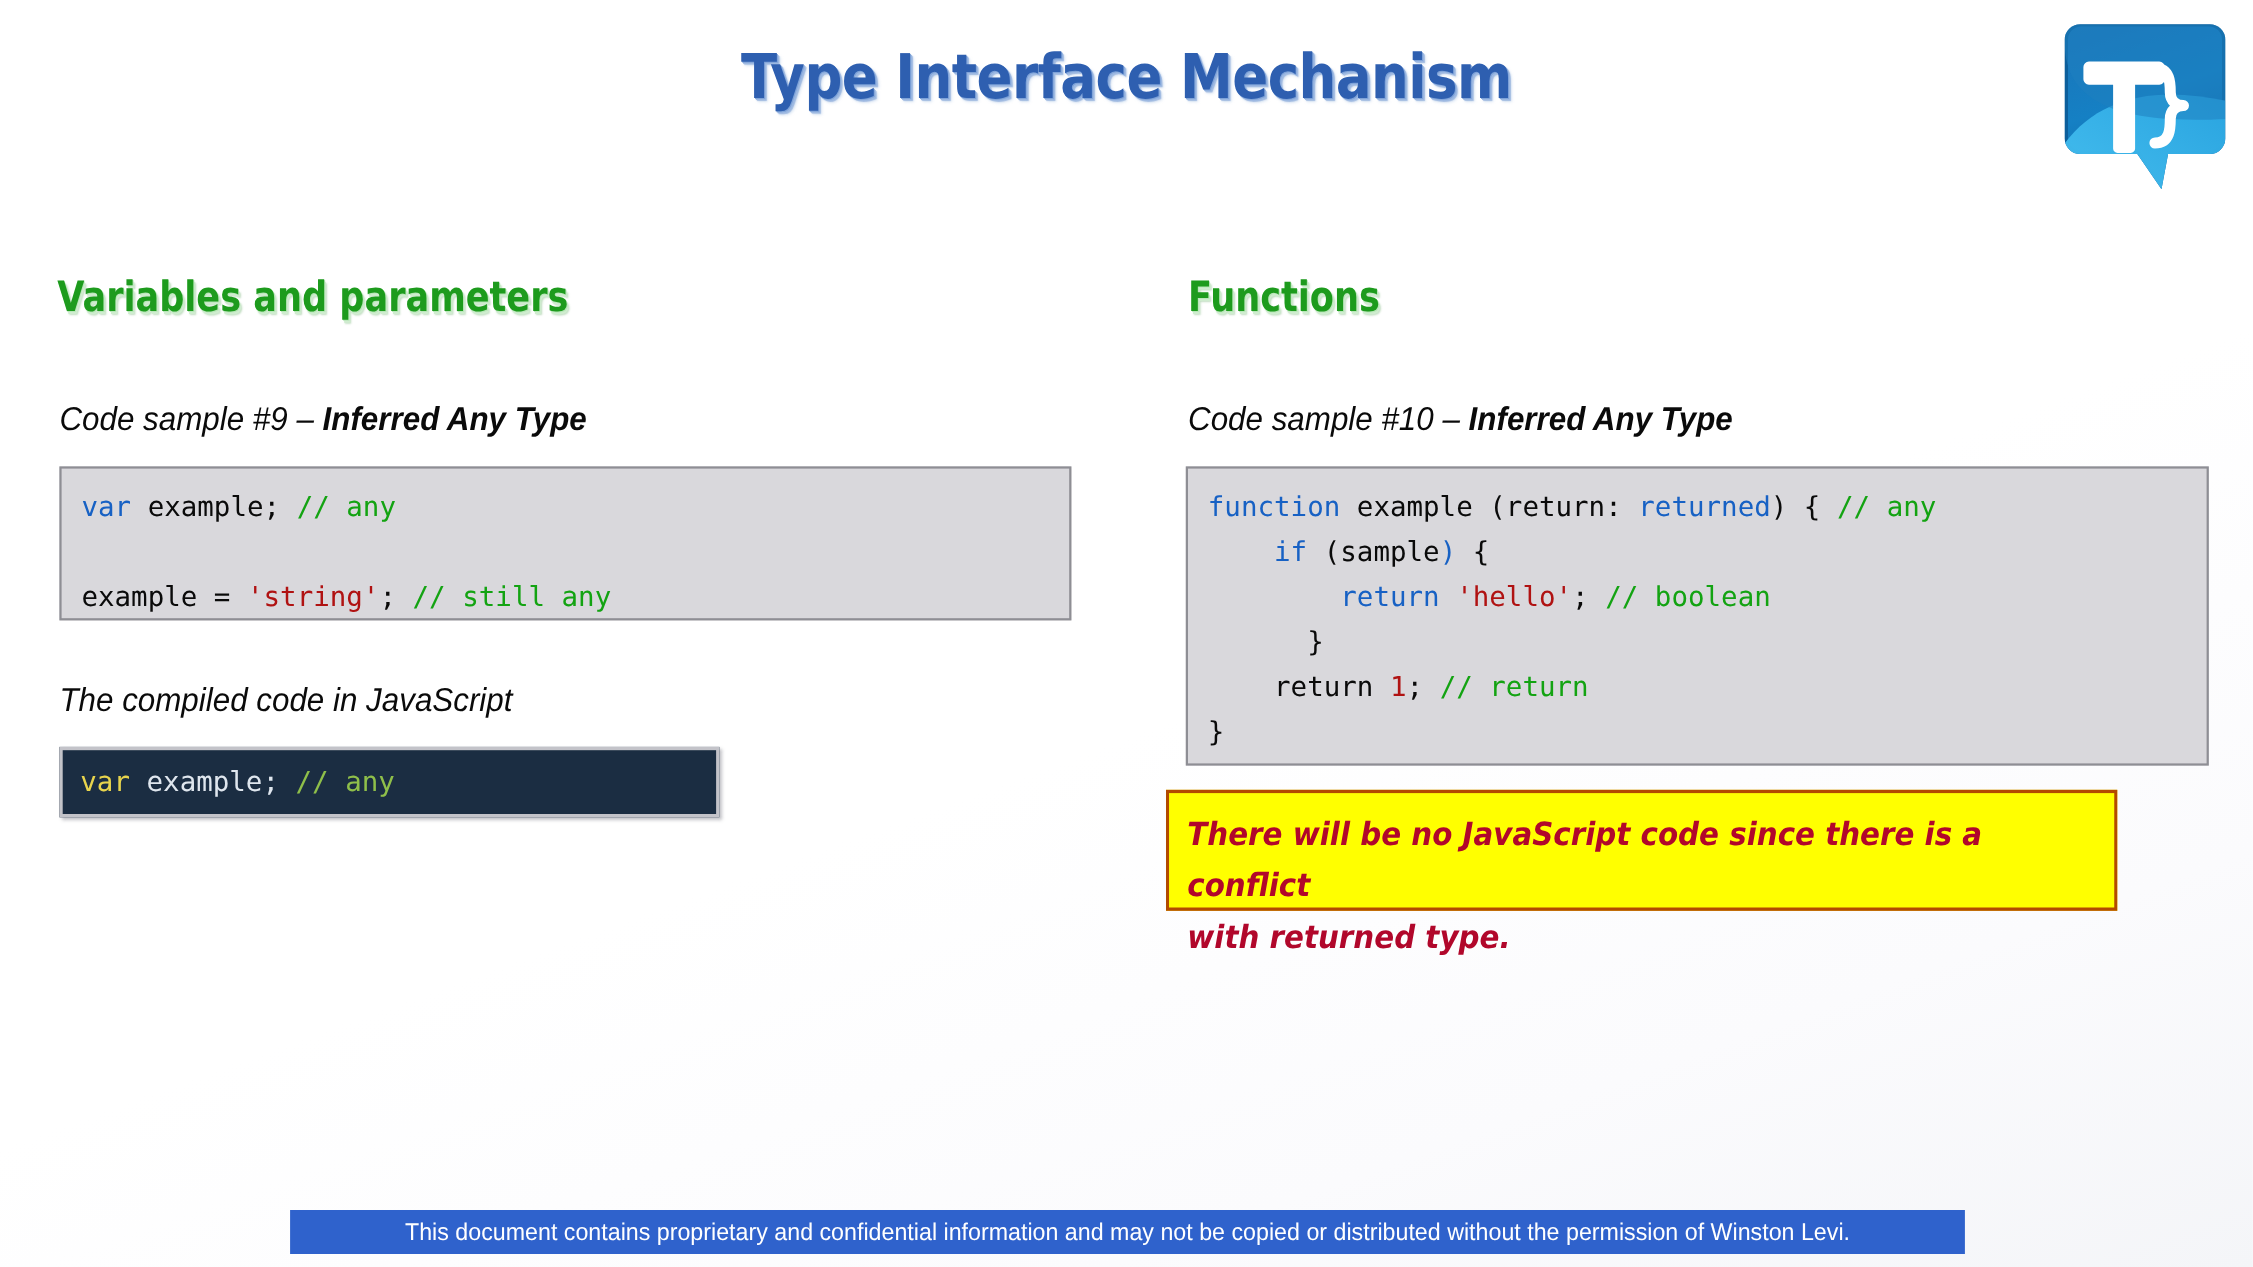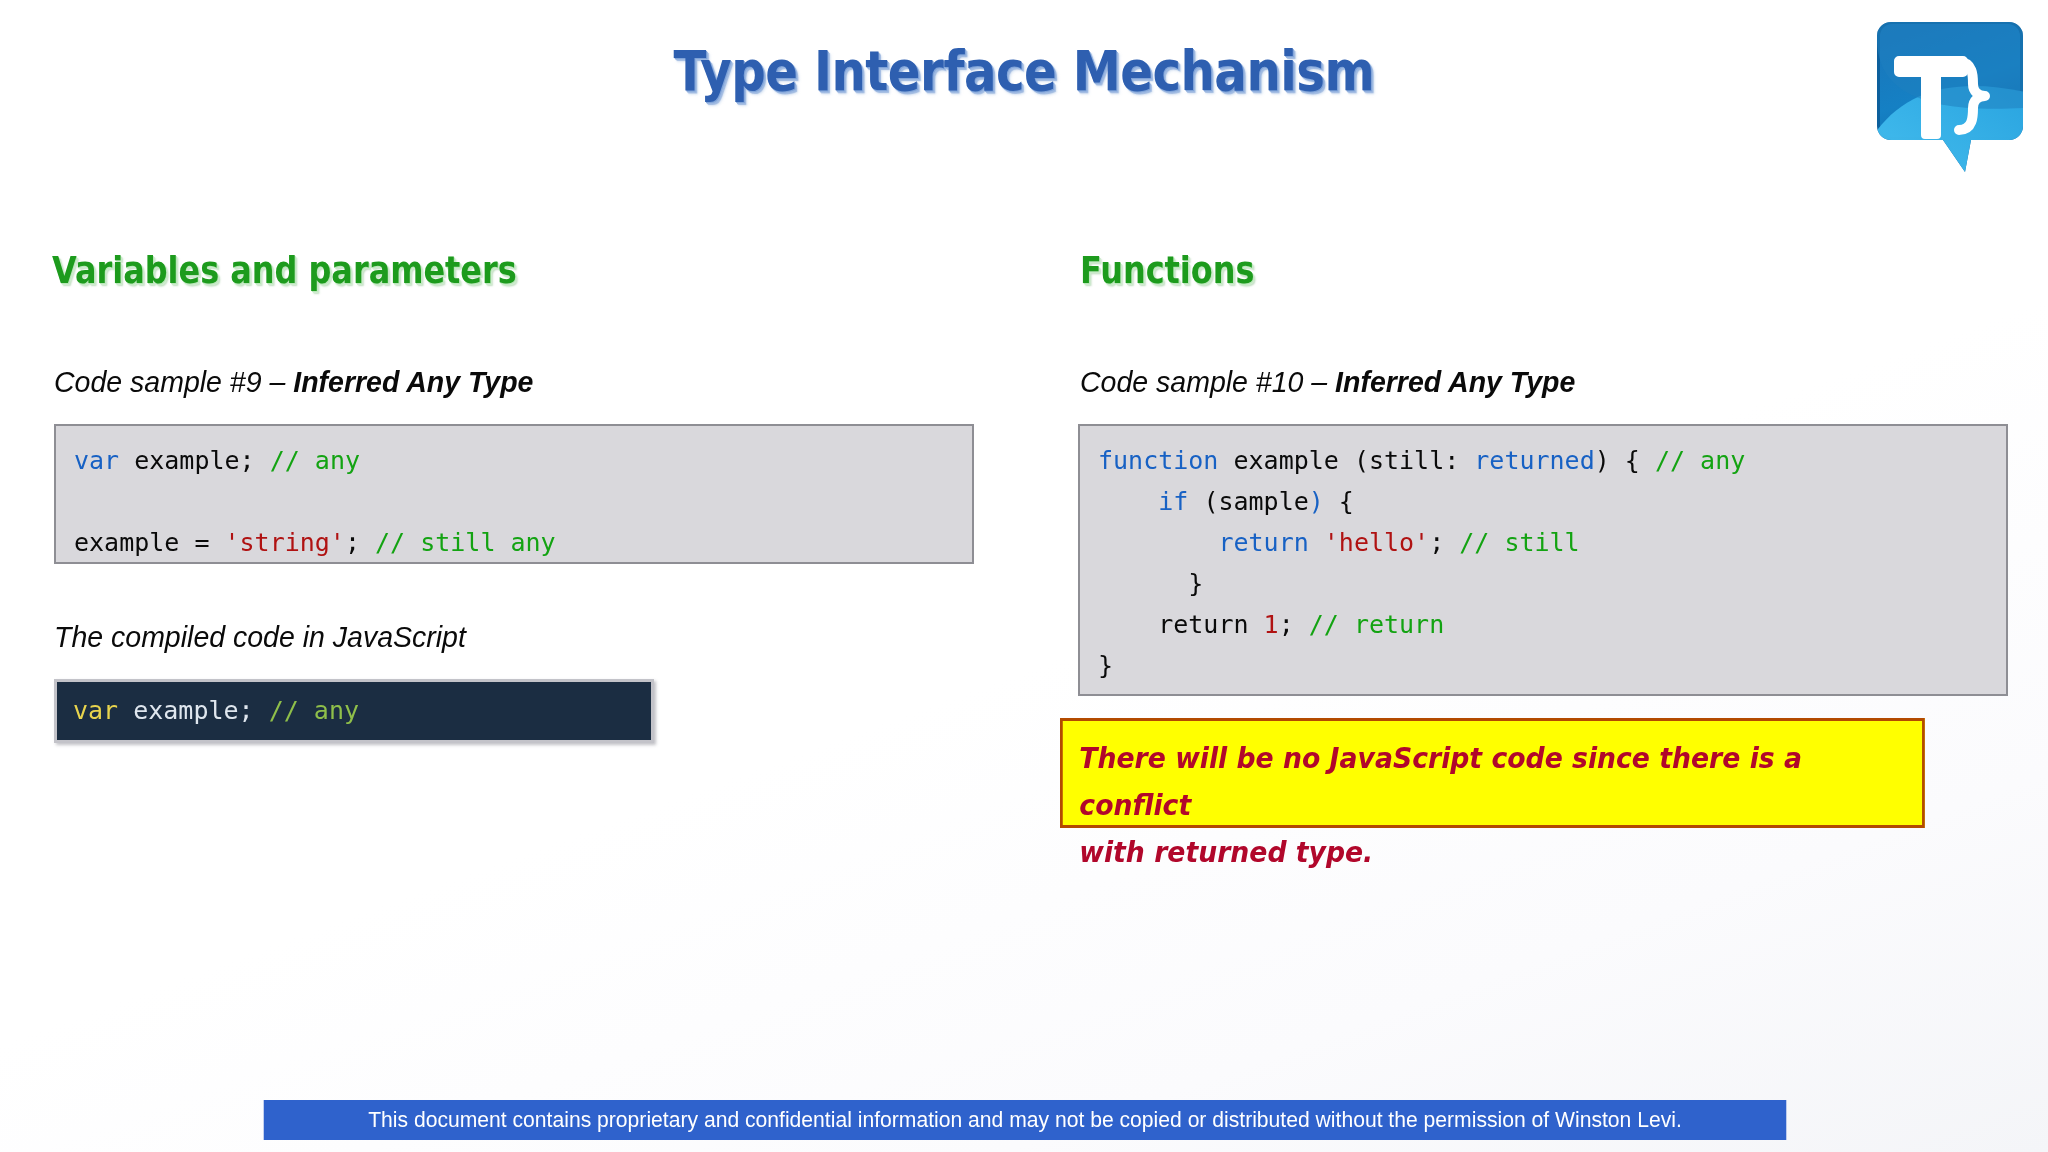--- a/index.html
+++ b/index.html
@@ -218,23 +218,23 @@
 
 <div id="code-compiled" class="code-block code-dark"><span class="d-kw">var</span><span class="d-id"> example; </span><span class="d-cm">// any</span>
 <span class="d-id">example = </span><span class="d-str">'string'</span><span class="d-id">; </span><span class="d-cm">// still any</span></div>
 
 <div id="heading-right" class="section-heading">Functions</div>
 
 <div id="caption-right-1" class="caption">
   <span>Code sample #10 – </span><b>Inferred Any Type</b>
 </div>
 
-<div id="code-sample-10" class="code-block code-light"><span class="t-kw">function</span><span class="t-pn"> example (still: </span><span class="t-kw">returned</span><span class="t-pn">) { </span><span class="t-cm">// any</span>
+<div id="code-sample-10" class="code-block code-light"><span class="t-kw">function</span><span class="t-pn"> example (return: </span><span class="t-kw">returned</span><span class="t-pn">) { </span><span class="t-cm">// any</span>
 <span class="t-pn">    </span><span class="t-kw">if</span><span class="t-pn"> (sample</span><span class="t-pnb">)</span><span class="t-pn"> {</span>
-<span class="t-pn">        </span><span class="t-kw">return</span><span class="t-pn"> </span><span class="t-str">'hello'</span><span class="t-pn">; </span><span class="t-cm">// still</span>
+<span class="t-pn">        </span><span class="t-kw">return</span><span class="t-pn"> </span><span class="t-str">'hello'</span><span class="t-pn">; </span><span class="t-cm">// boolean</span>
 <span class="t-pn">      }</span>
 <span class="t-pn">    return </span><span class="t-num">1</span><span class="t-pn">; </span><span class="t-cm">// return</span>
 <span class="t-pn">}</span></div>
 
 <div id="callout">
   <div>There will be no JavaScript code since there is a conflict</div>
   <div>with returned type.</div>
 </div>
 
 <div id="footer">This document contains proprietary and confidential information and may not be copied or distributed without the permission of Winston Levi.</div>

